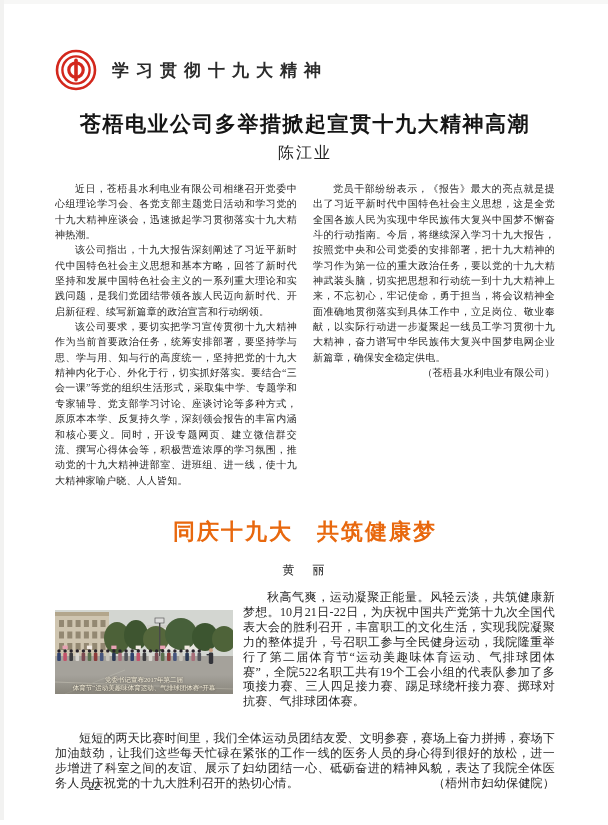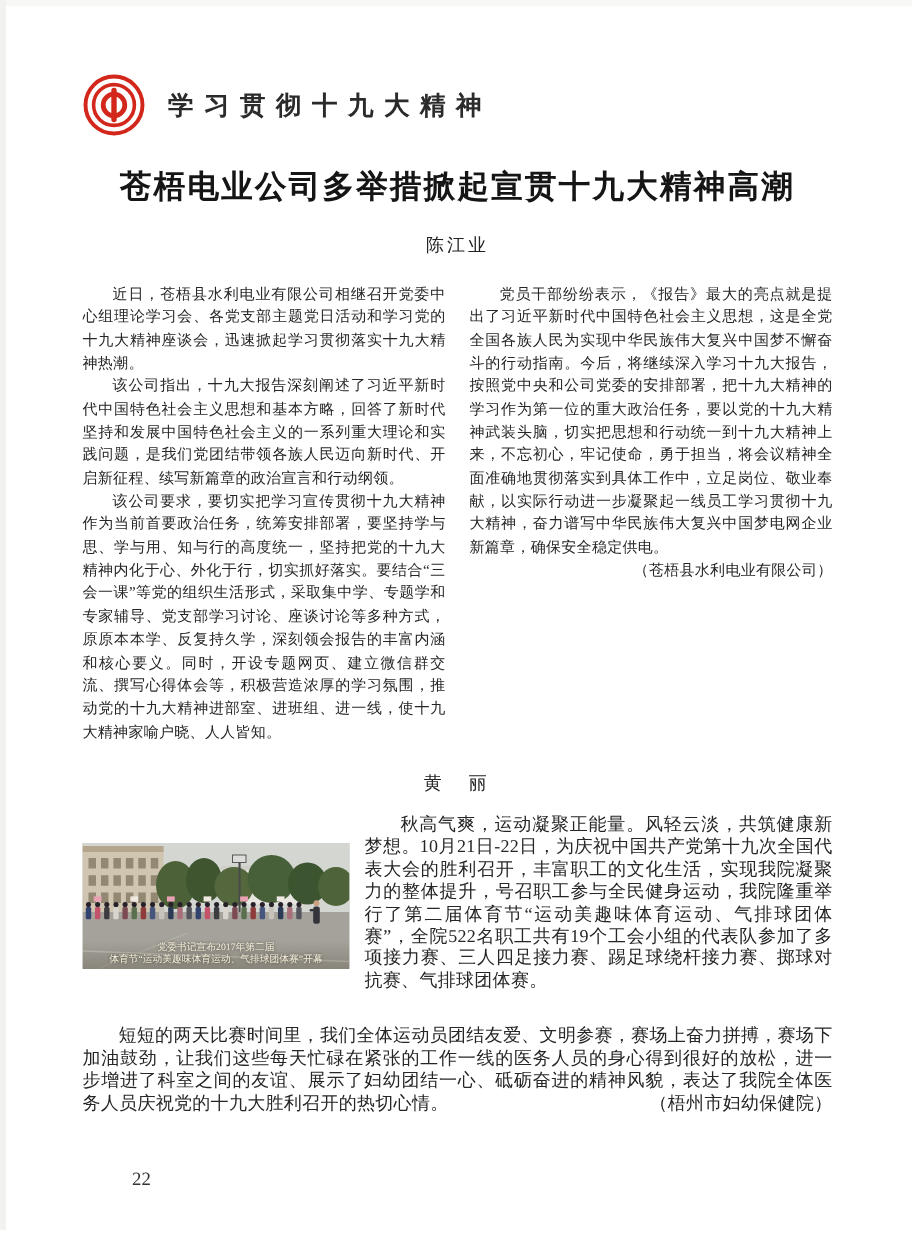--- a/index.html
+++ b/index.html
@@ -10,21 +10,21 @@
     padding:48px 53px 0 55px;
     font-family:"Liberation Serif","DejaVu Serif",serif;
     color:#2c2c2c;overflow:hidden;
   }
   
   .hdr{display:flex;align-items:center;gap:15px;height:44px;}
   .hdr .logo{width:42px;height:42px;flex:0 0 auto;}
   .hdr .banner{font-size:17px;font-weight:bold;letter-spacing:7px;color:#2b2b2b;}
   
   .t1{margin-top:18px;text-align:center;font-size:21px;font-weight:bold;color:#151515;letter-spacing:1.5px;}
-  .a1{margin-top:17px;text-align:center;font-size:12px;letter-spacing:2px;color:#222;}
+  .a1{margin-top:5px;text-align:center;font-size:16px;letter-spacing:2px;color:#222;}
   .cols{
     margin-top:17px;height:310px;column-count:2;column-gap:16px;column-fill:auto;
     font-size:10px;line-height:15.35px;text-align:justify;color:#262626;overflow:hidden;
   }
   .cols p{margin:0;text-indent:2em;letter-spacing:0.2px;}
   .attr{float:right;}
   
   .t2{margin-top:26px;text-align:center;font-size:22px;font-weight:bold;letter-spacing:2px;}
   .a2{margin-top:15px;text-align:center;font-size:12px;letter-spacing:3px;color:#222;}
   .body2{margin-top:11px;font-size:12px;line-height:14.9px;text-align:justify;color:#262626;}
@@ -63,20 +63,21 @@
   <div class="t1">苍梧电业公司多举措掀起宣贯十九大精神高潮</div>
   <div class="a1">陈江业</div>
 
   <div class="cols">
     <p>近日，苍梧县水利电业有限公司相继召开党委中心组理论学习会、各党支部主题党日活动和学习党的十九大精神座谈会，迅速掀起学习贯彻落实十九大精神热潮。</p>
     <p>该公司指出，十九大报告深刻阐述了习近平新时代中国特色社会主义思想和基本方略，回答了新时代坚持和发展中国特色社会主义的一系列重大理论和实践问题，是我们党团结带领各族人民迈向新时代、开启新征程、续写新篇章的政治宣言和行动纲领。</p>
     <p>该公司要求，要切实把学习宣传贯彻十九大精神作为当前首要政治任务，统筹安排部署，要坚持学与思、学与用、知与行的高度统一，坚持把党的十九大精神内化于心、外化于行，切实抓好落实。要结合“三会一课”等党的组织生活形式，采取集中学、专题学和专家辅导、党支部学习讨论、座谈讨论等多种方式，原原本本学、反复持久学，深刻领会报告的丰富内涵和核心要义。同时，开设专题网页、建立微信群交流、撰写心得体会等，积极营造浓厚的学习氛围，推动党的十九大精神进部室、进班组、进一线，使十九大精神家喻户晓、人人皆知。</p>
     <p><span>党员干部纷纷表示，《报告》最大的亮点就是提出了习近平新时代中国特色社会主义思想，这是全党全国各族人民为实现中华民族伟大复兴中国梦不懈奋斗的行动指南。今后，将继续深入学习十九大报告，按照党中央和公司党委的安排部署，把十九大精神的学习作为第一位的重大政治任务，要以党的十九大精神武装头脑，切实把思想和行动统一到十九大精神上来，不忘初心，牢记使命，勇于担当，将会议精神全面准确地贯彻落实到具体工作中，立足岗位、敬业奉献，以实际行动进一步凝聚起一线员工学习贯彻十九大精神，奋力谱写中华民族伟大复兴中国梦电网企业新篇章，确保安全稳定供电。</span><span class="attr">（苍梧县水利电业有限公司）</span></p>
   </div>
 
+  <div class="t2" style="color:#e8680e;">同庆十九大　共筑健康梦</div>
   <div class="a2">黄　丽</div>
 
   <div class="body2">
     <div class="photo-wrap">
       <svg viewBox="0 0 178 84" preserveAspectRatio="none" aria-hidden="true">
 
         <rect x="0" y="0" width="178" height="46" fill="#d3d6d1"></rect>
 
         <rect x="0" y="2" width="54" height="46" fill="#cfc5b0"></rect>
         <rect x="0" y="2" width="54" height="4" fill="#b3a68c"></rect>

